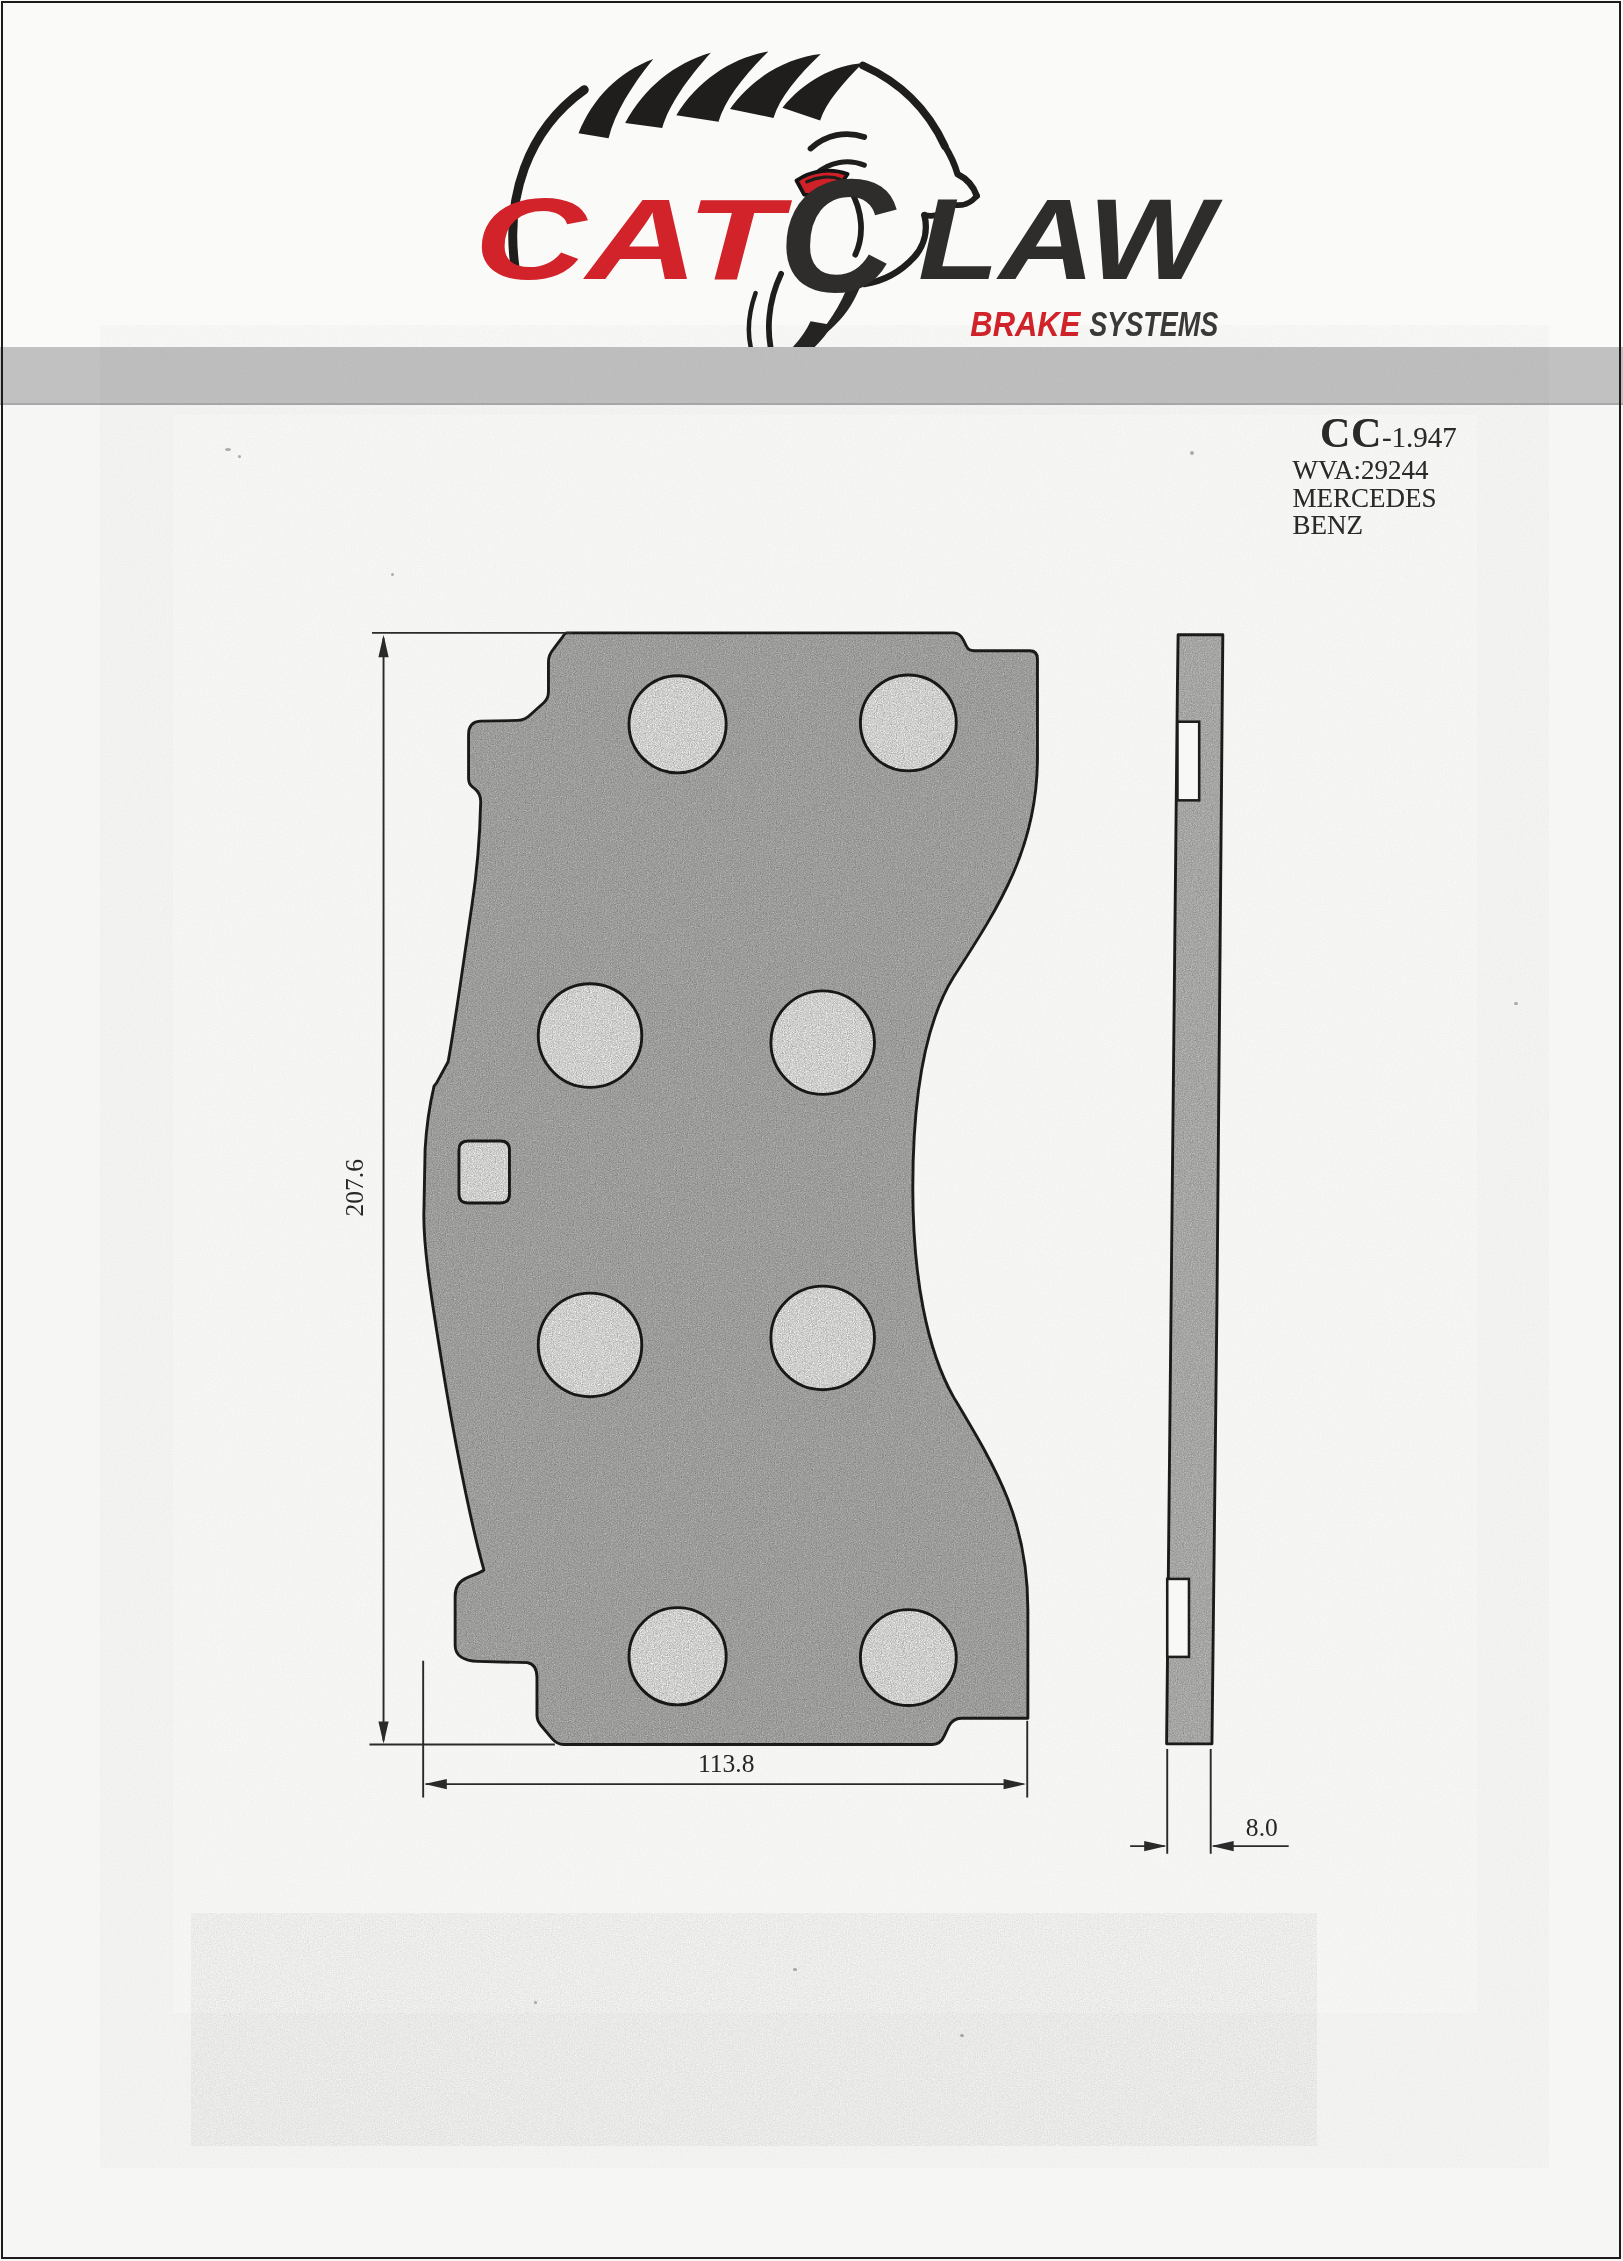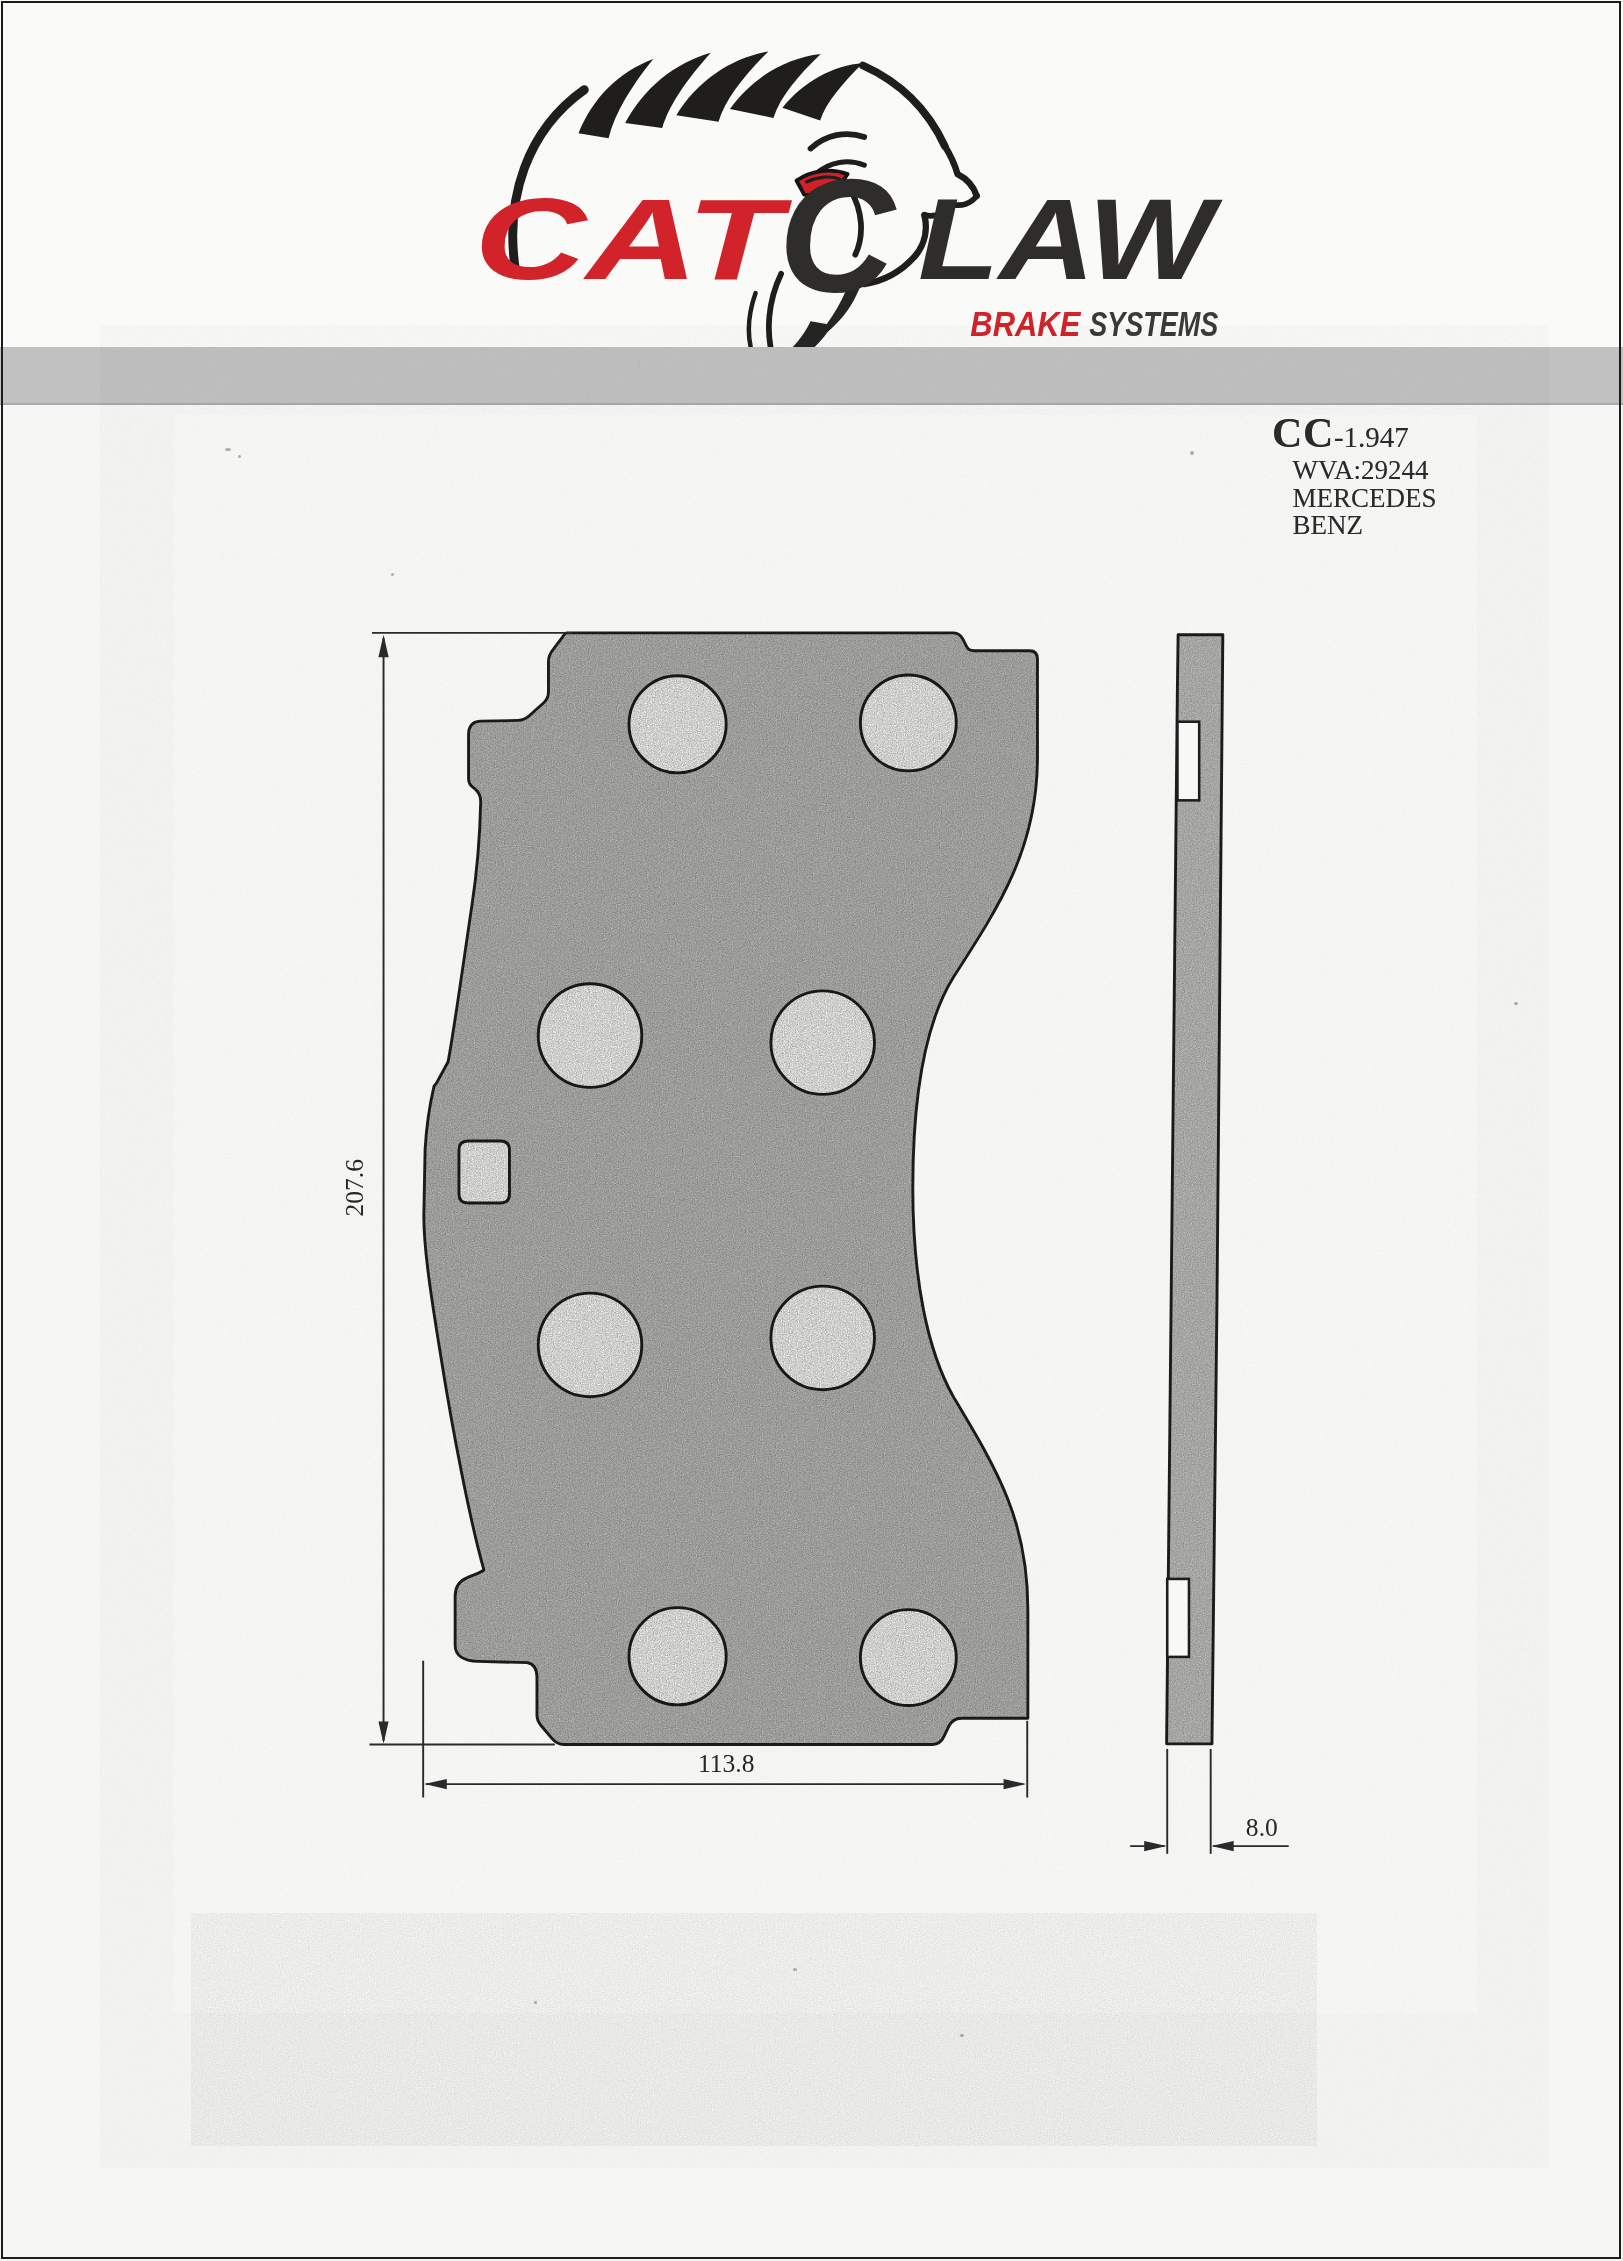--- a/index.html
+++ b/index.html
@@ -6,21 +6,21 @@
   .page{position:relative;width:1623px;height:2261px;background:#f7f7f5;overflow:hidden;
         font-family:"Liberation Serif", serif;}
   .page-border{position:absolute;left:1.3px;top:1.3px;right:1.9px;bottom:1.9px;border:2.6px solid #1c1c1c;pointer-events:none;z-index:50;}
   .header{position:absolute;left:0;top:0;width:100%;height:347px;background:#fafaf8;}
   .band{position:absolute;left:0;top:347px;width:100%;height:56px;background:#c1c1c1;border-bottom:2.6px solid #a9a9a9;}
   .content{position:absolute;left:0;top:405px;width:100%;height:1856px;background:#f6f6f4;}
   .scanarea{position:absolute;left:173px;top:416px;width:1304px;height:1598px;background:#f9f9f7;}
   .partinfo{position:absolute;left:1272px;top:409px;color:#2a2a2a;z-index:5;
             text-shadow:0 0 0.6px rgba(40,40,40,.35);}
   .partline1{white-space:nowrap;}
-  .part-series{font-size:42px;font-weight:600;letter-spacing:0.6px;}
+  .part-series{font-size:42px;font-weight:600;letter-spacing:0.6px;margin-left:48px;}
   .part-code{font-size:29px;}
   .part-sub{font-size:27px;line-height:27.5px;margin-left:20.5px;white-space:nowrap;}
   svg{position:absolute;left:0;top:0;}
   .speck{position:absolute;background:#555;border-radius:50%;opacity:.45;}
 </style>
 </head>
 <body>
 
 <div class="page">
 

